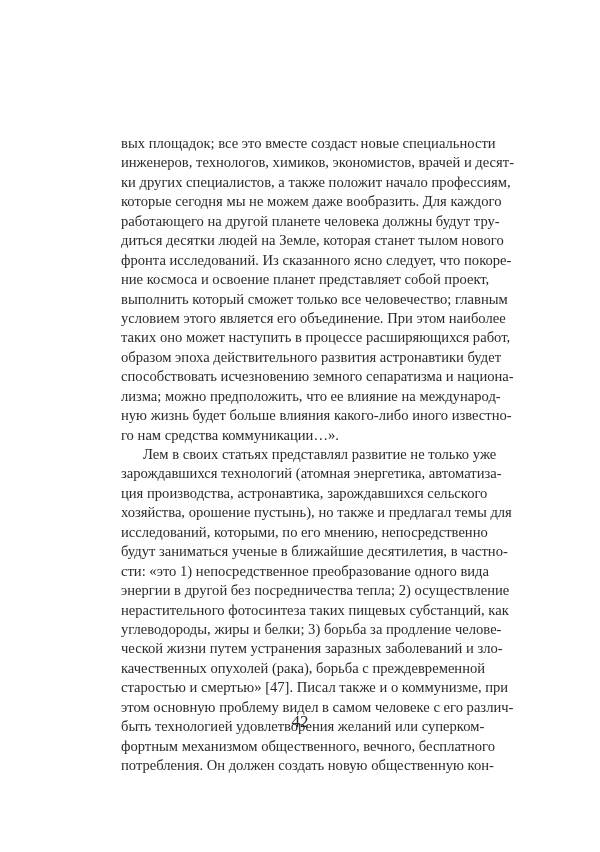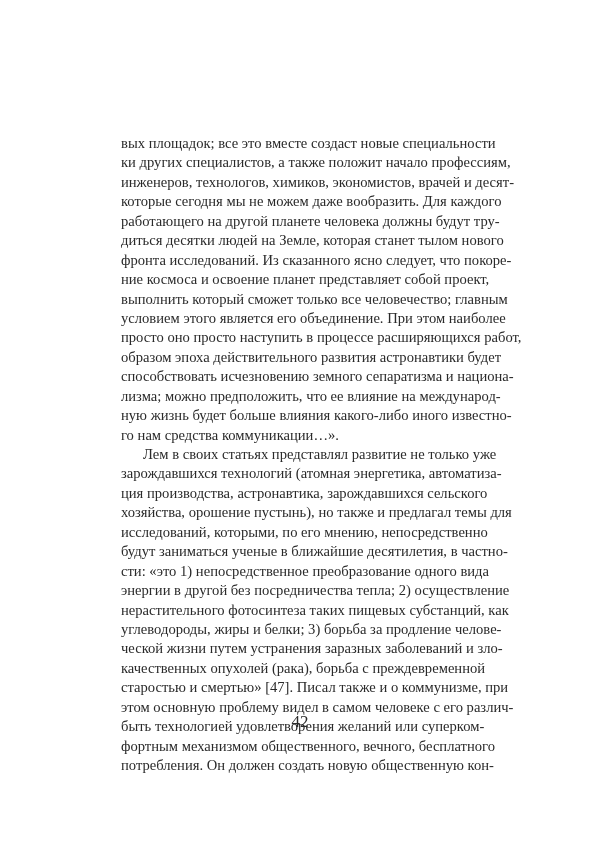--- a/index.html
+++ b/index.html
@@ -55,30 +55,30 @@
       font-size: 17px;
       color: #2a2a2a;
     }
   </style>
 </head>
 <body>
 
 <div class="page">
   <div class="text-block">
     <span class="line">вых площадок; все это вместе создаст новые специальности</span>
+    <span class="line">инженеров, технологов, химиков, экономистов, врачей и десят-</span>
     <span class="line">ки других специалистов, а также положит начало профессиям,</span>
-    <span class="line">инженеров, технологов, химиков, экономистов, врачей и десят-</span>
     <span class="line">которые сегодня мы не можем даже вообразить. Для каждого</span>
     <span class="line">работающего на другой планете человека должны будут тру-</span>
     <span class="line">диться десятки людей на Земле, которая станет тылом нового</span>
     <span class="line">фронта исследований. Из сказанного ясно следует, что покоре-</span>
     <span class="line">ние космоса и освоение планет представляет собой проект,</span>
     <span class="line">выполнить который сможет только все человечество; главным</span>
     <span class="line">условием этого является его объединение. При этом наиболее</span>
-    <span class="line">просто оно просто наступить в процессе расширяющихся работ,</span>
+    <span class="line">таких оно может наступить в процессе расширяющихся работ,</span>
     <span class="line">образом эпоха действительного развития астронавтики будет</span>
     <span class="line">способствовать исчезновению земного сепаратизма и национа-</span>
     <span class="line">лизма; можно предположить, что ее влияние на международ-</span>
     <span class="line">ную жизнь будет больше влияния какого-либо иного известно-</span>
     <span class="line last">го нам средства коммуникации…».</span>
     <span class="line indent">Лем в своих статьях представлял развитие не только уже</span>
     <span class="line">зарождавшихся технологий (атомная энергетика, автоматиза-</span>
     <span class="line">ция производства, астронавтика, зарождавшихся сельского</span>
     <span class="line">хозяйства, орошение пустынь), но также и предлагал темы для</span>
     <span class="line">исследований, которыми, по его мнению, непосредственно</span>

